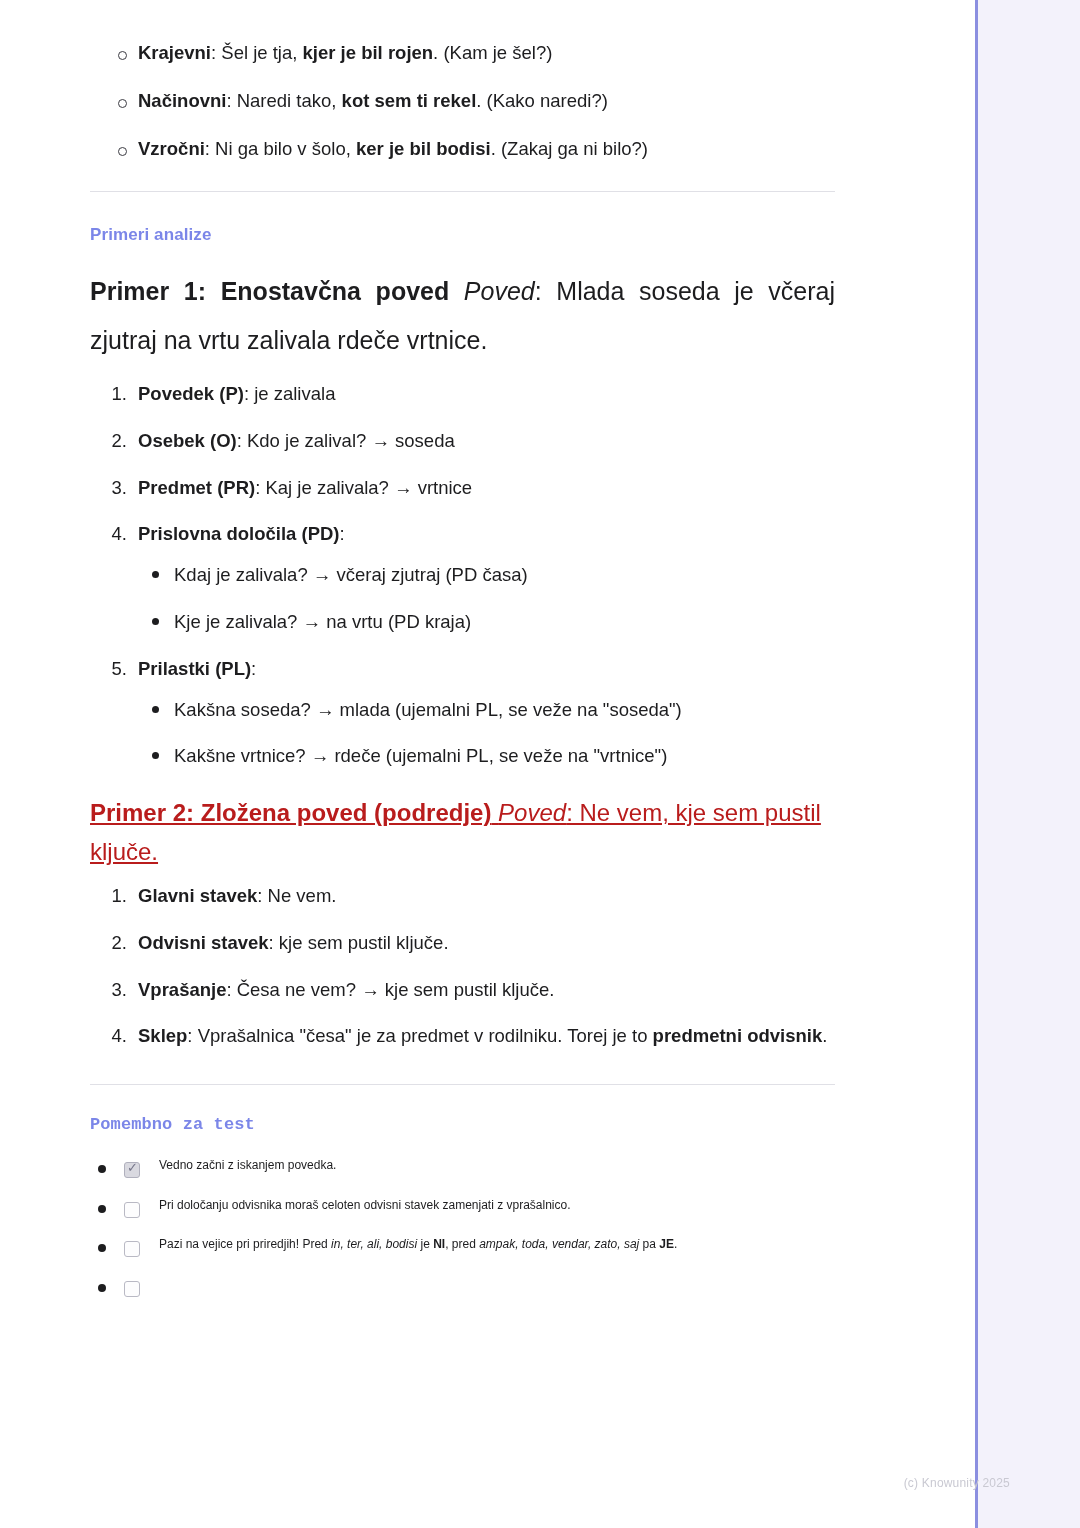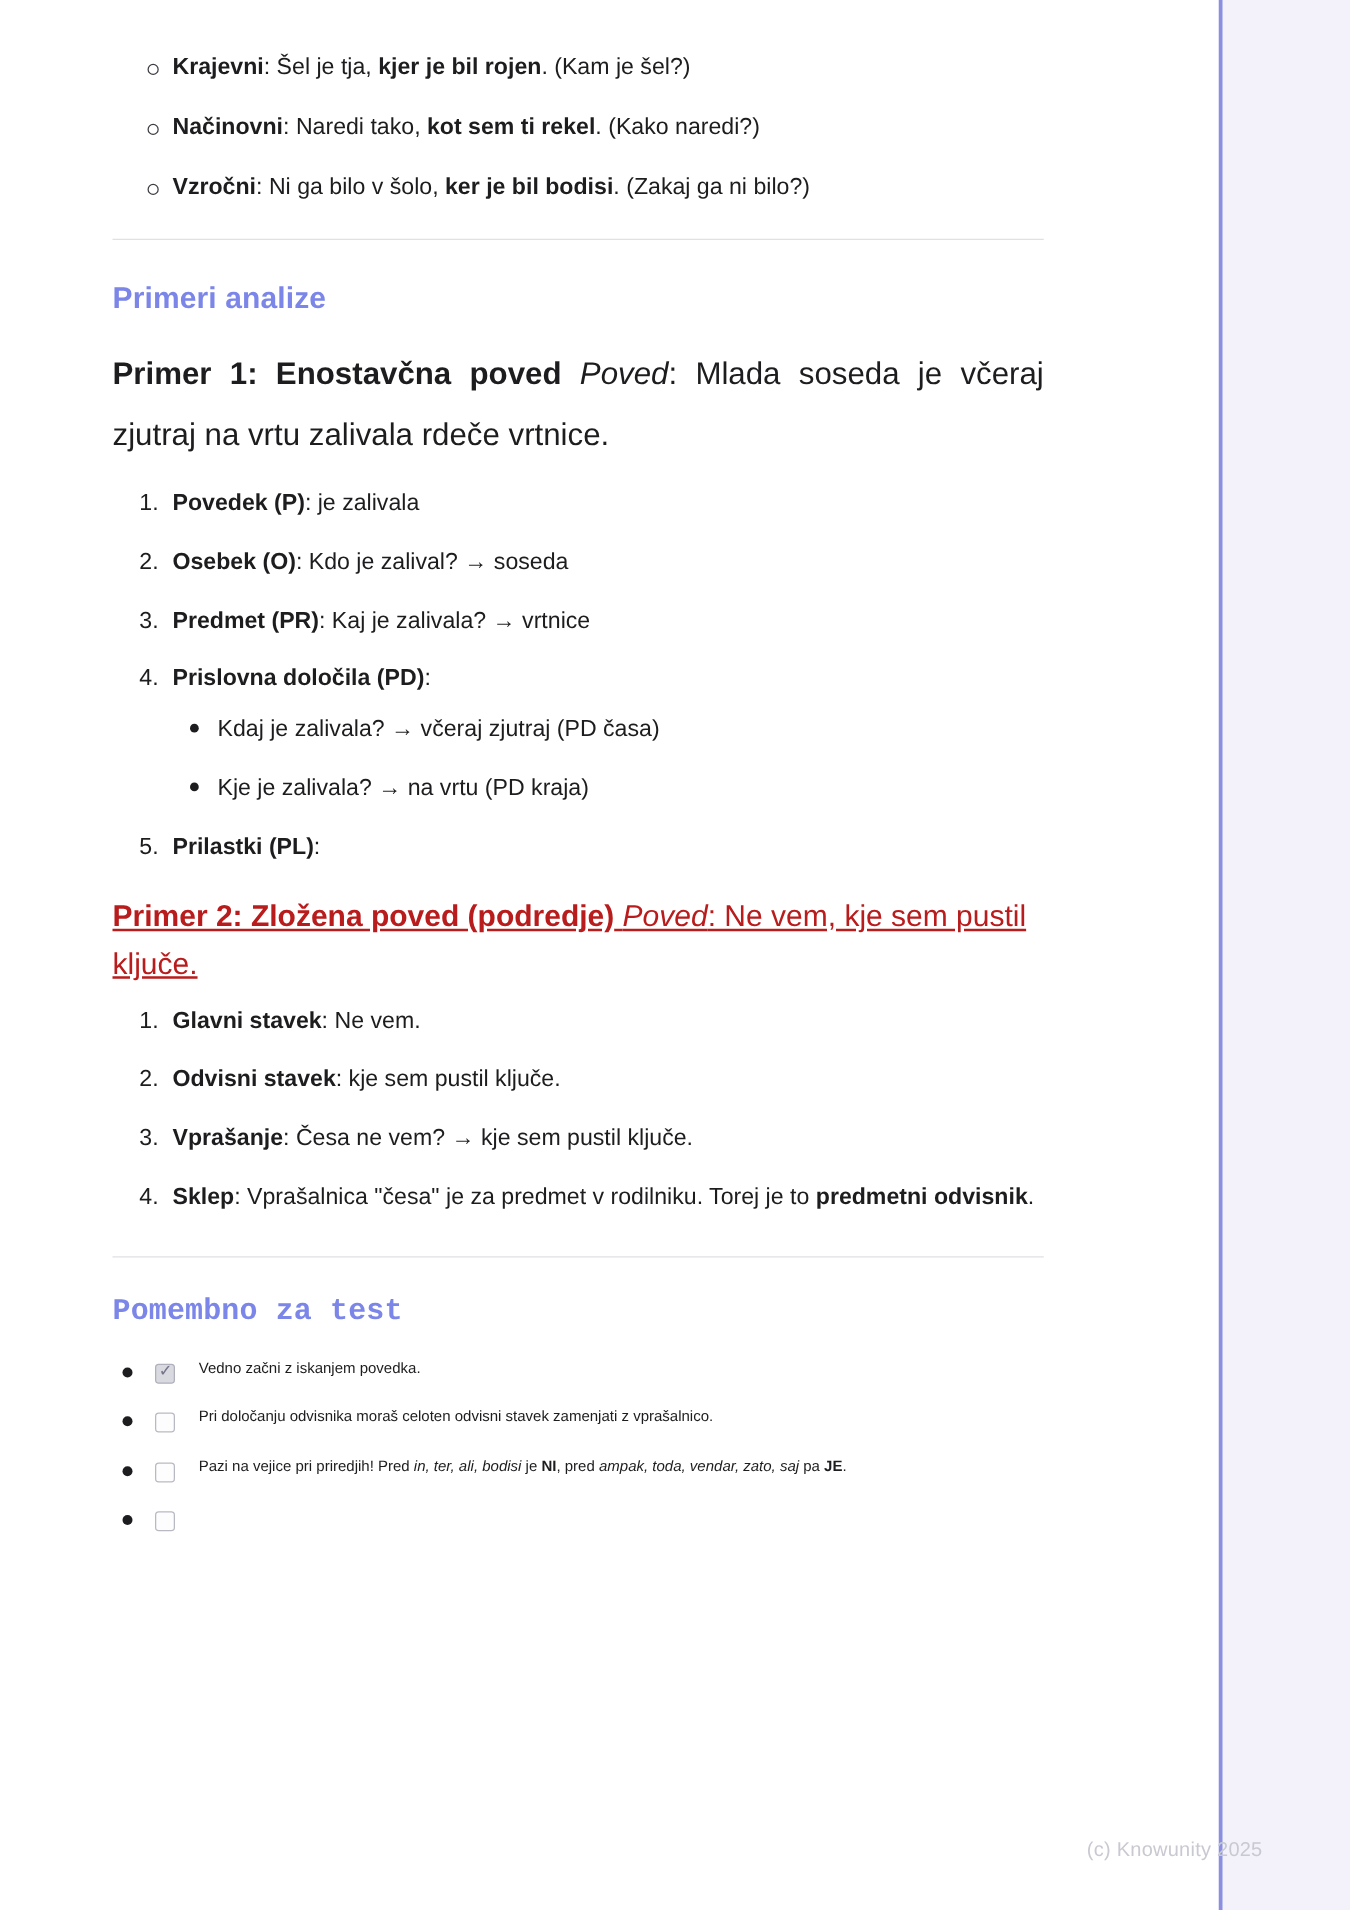--- a/index.html
+++ b/index.html
@@ -64,21 +64,21 @@
   }
 
   hr.divider {
     border: none;
     border-top: 1px solid #e0e0e6;
     margin: 29px 0 0 0;
     width: 745px;
   }
 
   h2.section-title {
-    font-size: 24px;
+    font-size: 17px;
     color: #7b86e8;
     margin: 33px 0 22px 0;
     font-weight: bold;
     letter-spacing: 0.1px;
   }
 
   p.para {
     font-size: 25px;
     line-height: 1.95;
     margin: 0 0 16px 0;
@@ -174,21 +174,21 @@
     line-height: 16px;
   }
 
   b, strong { font-weight: bold; }
   i, em { font-style: italic; }
 
   .footer {
     position: absolute;
     right: 70px;
     bottom: 38px;
-    font-size: 16px;
+    font-size: 12px;
     color: #c9c9d2;
     letter-spacing: 0.2px;
   }
 </style>
 </head>
 <body>
 
 <div class="page">
 
   <div class="right-band"></div>
@@ -228,20 +228,24 @@
       </li>
       <li>
         <b>Prislovna določila (PD)</b><span>:</span>
         <ul class="sub-list">
           <li>Kdaj je zalivala? → včeraj zjutraj (PD časa)</li>
           <li>Kje je zalivala? → na vrtu (PD kraja)</li>
         </ul>
       </li>
       <li>
         <b>Prilastki (PL)</b><span>:</span>
+        <ul class="sub-list">
+          <li>Kakšna soseda? → mlada (ujemalni PL, se veže na "soseda")</li>
+          <li>Kakšne vrtnice? → rdeče (ujemalni PL, se veže na "vrtnice")</li>
+        </ul>
       </li>
     </ol>
 
     <p class="para2">
       <b>Primer 2: Zložena poved (podredje)</b>
       <i>Poved</i><span>: Ne vem, kje sem pustil ključe.</span>
     </p>
 
     <ol class="num-list">
       <li>

